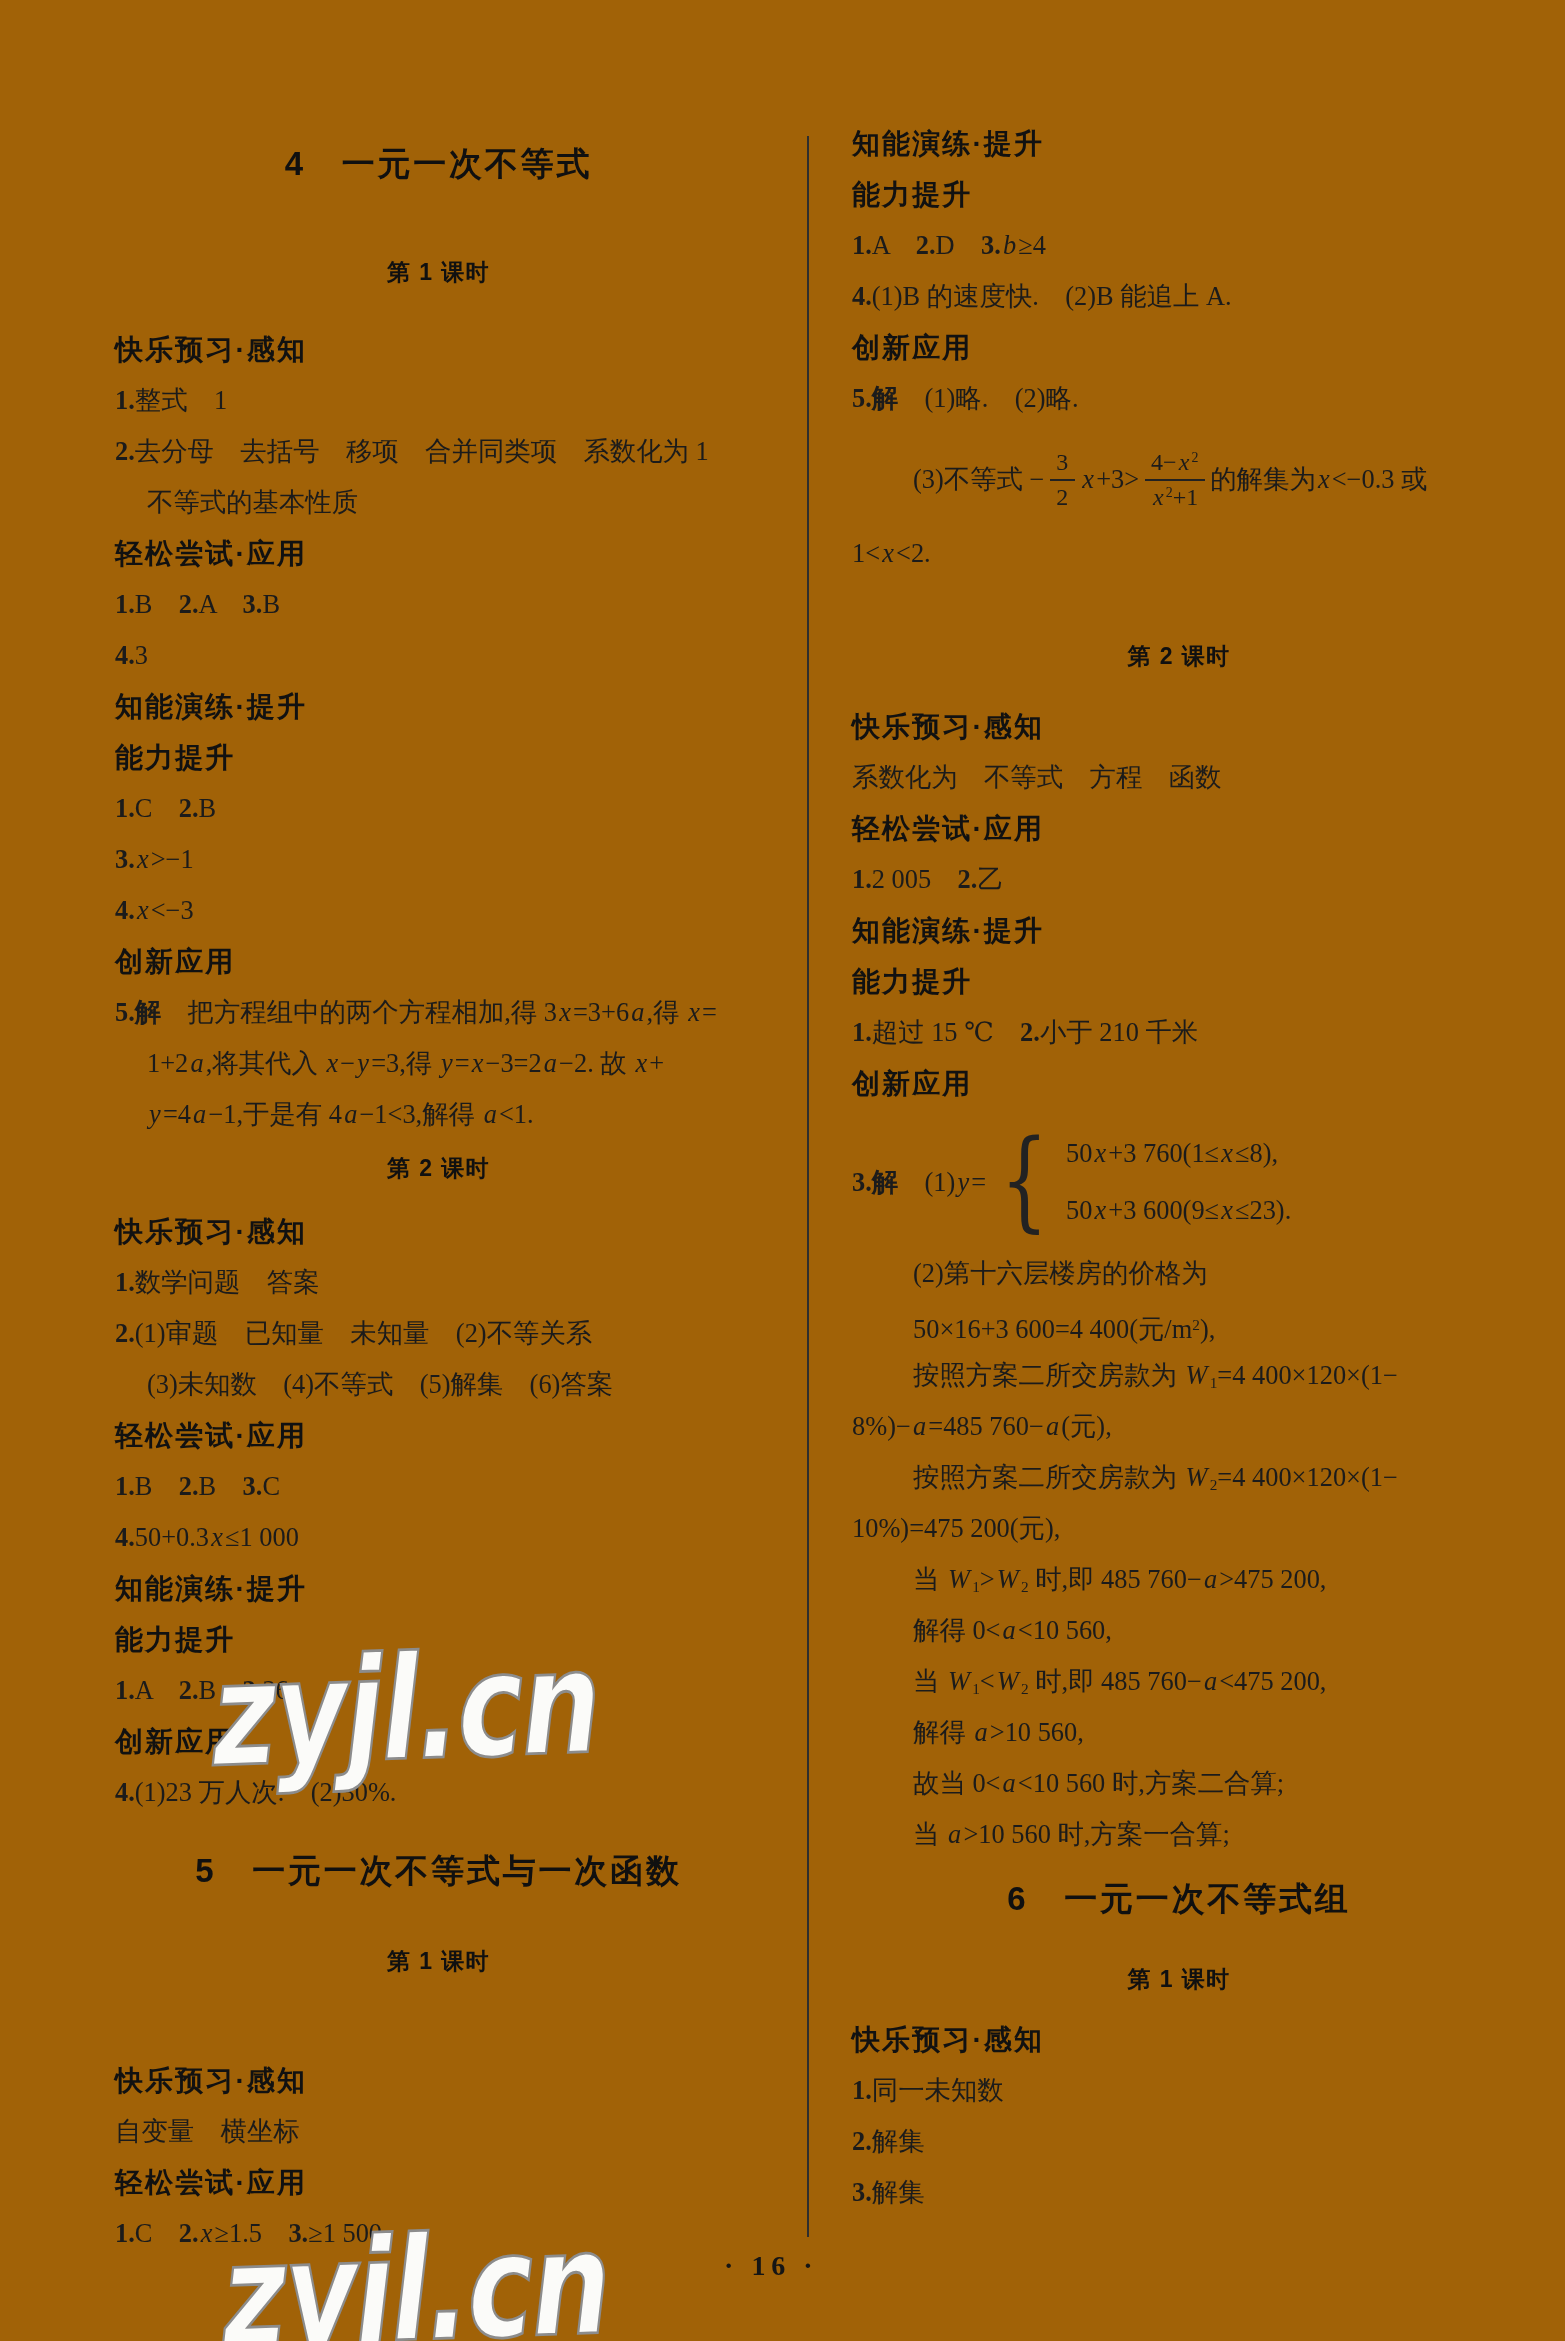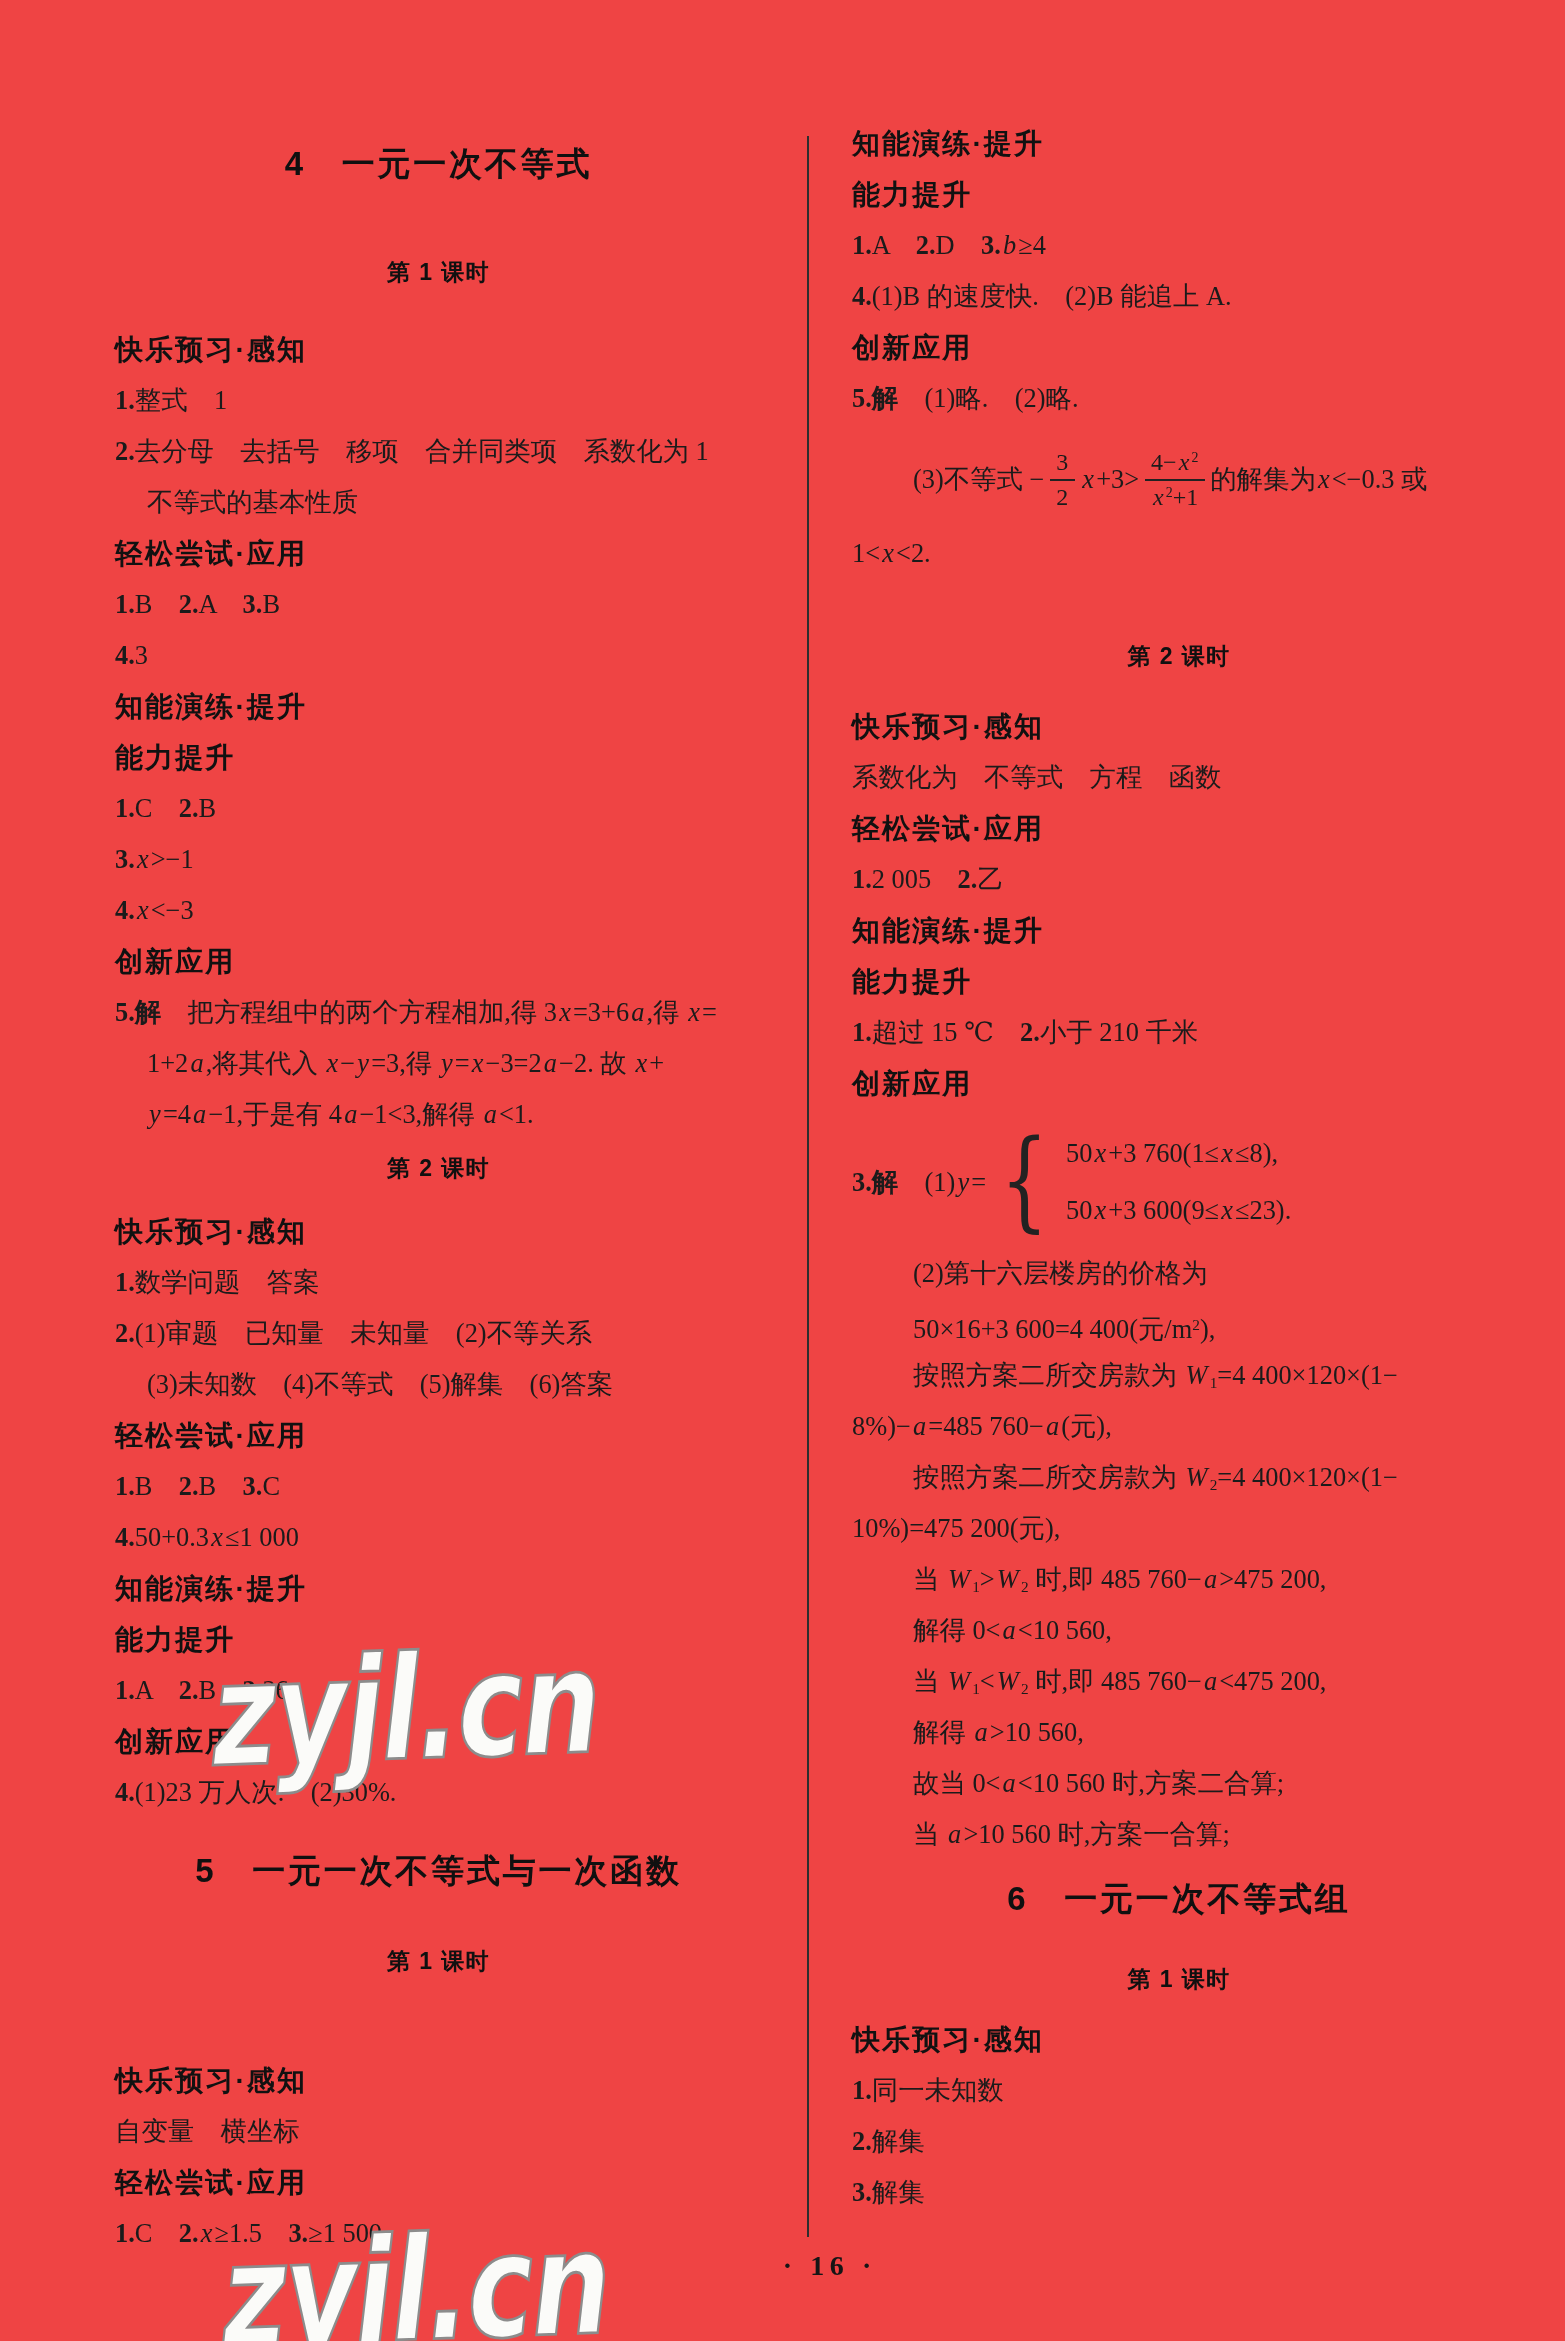--- a/index.html
+++ b/index.html
@@ -1,17 +1,17 @@
 <!DOCTYPE html>
 <html style="font-size:11px"><head>
 <meta charset="utf-8">
 <style>
   html,body{margin:0;padding:0;background:#e8e8e6;}
   .page{
-    position:relative;width:1565px;height:2342px;background:#ef4444;overflow:hidden;
+    position:relative;width:1565px;height:2342px;background:#a16207;overflow:hidden;
     font-family:"Liberation Serif","DejaVu Serif",serif;color:#1b1b1b;
   }
   .col{position:absolute;z-index:1;}
   #left-col{left:115px;top:132px;width:647px;}
   #right-col{left:852px;top:118px;width:654px;}
 
   .bl{font-size:26.4px;line-height:51px;height:51px;white-space:nowrap;}
   .hei{font-family:"Liberation Sans","DejaVu Sans",sans-serif;font-weight:700;
        font-size:28px;letter-spacing:2.1px;color:#111;}
   .sec-title{font-family:"Liberation Sans","DejaVu Sans",sans-serif;font-weight:700;
@@ -44,21 +44,21 @@
 
   .wm{position:absolute;z-index:5;white-space:nowrap;
       font-family:"DejaVu Sans","Liberation Sans",sans-serif;font-style:italic;font-weight:700;
       font-size:143px;letter-spacing:-2.8px;color:#fbfbf9;
       -webkit-text-stroke:2.8px #8c8c8c;
       transform:rotate(-2deg) scaleX(0.78);transform-origin:left top;}
   #wm-mid{left:209px;top:1632px;}
   #wm-bottom{left:219px;top:2213px;}
 
   .footer{position:absolute;left:724px;top:2246px;width:153px;height:40px;line-height:40px;
-      text-align:right;font-size:28px;font-weight:700;letter-spacing:5.6px;z-index:1;color:#151515;}
+      text-align:left;font-size:28px;font-weight:700;letter-spacing:5.6px;z-index:1;color:#151515;}
 </style>
 </head>
 <body>
 
 <div class="page">
   <div class="divider"></div>
   <div class="col" id="left-col">
       <div class="sec-title"><span>4　一元一次不等式</span></div>
       <div class="sub-title" style="margin-top: 49px;"><span>第 1 课时</span></div>
       <div class="bl hei" style="margin-top: 24px;"><span>快乐预习·感知</span></div>

